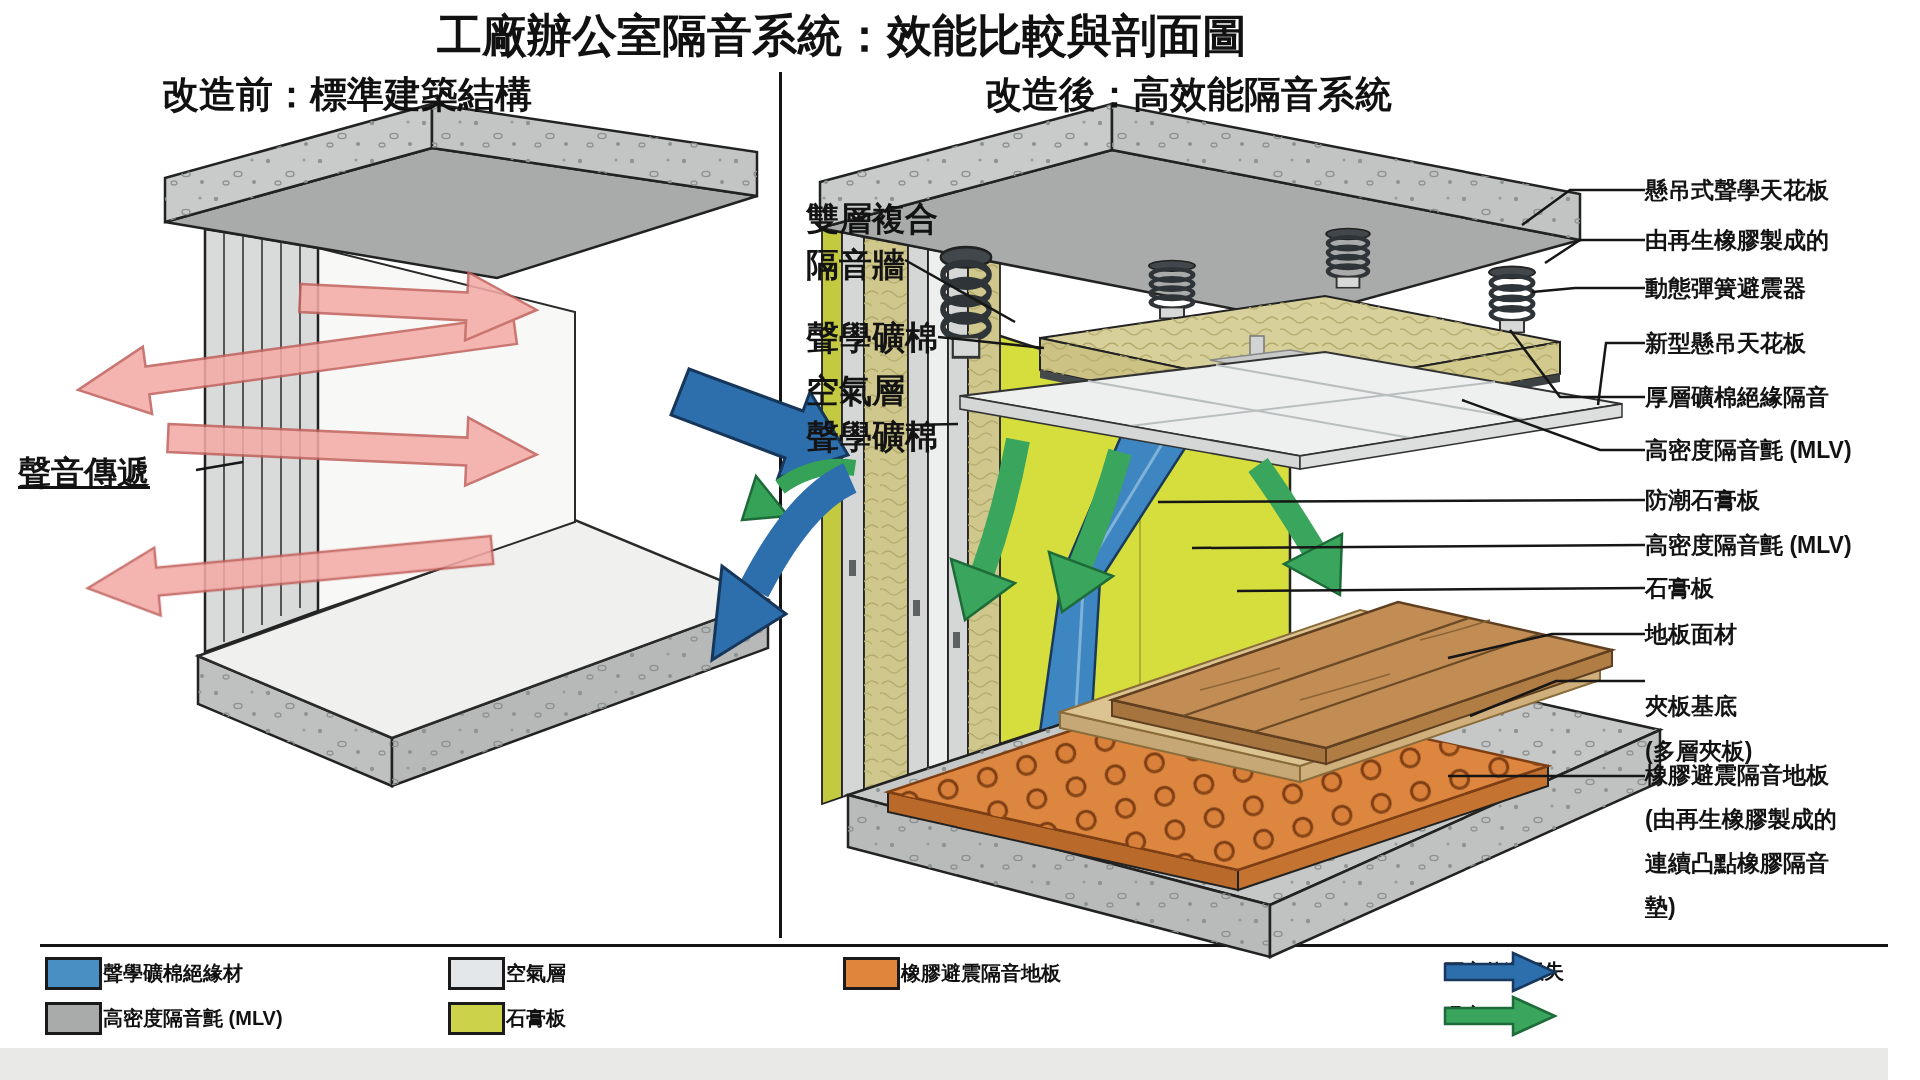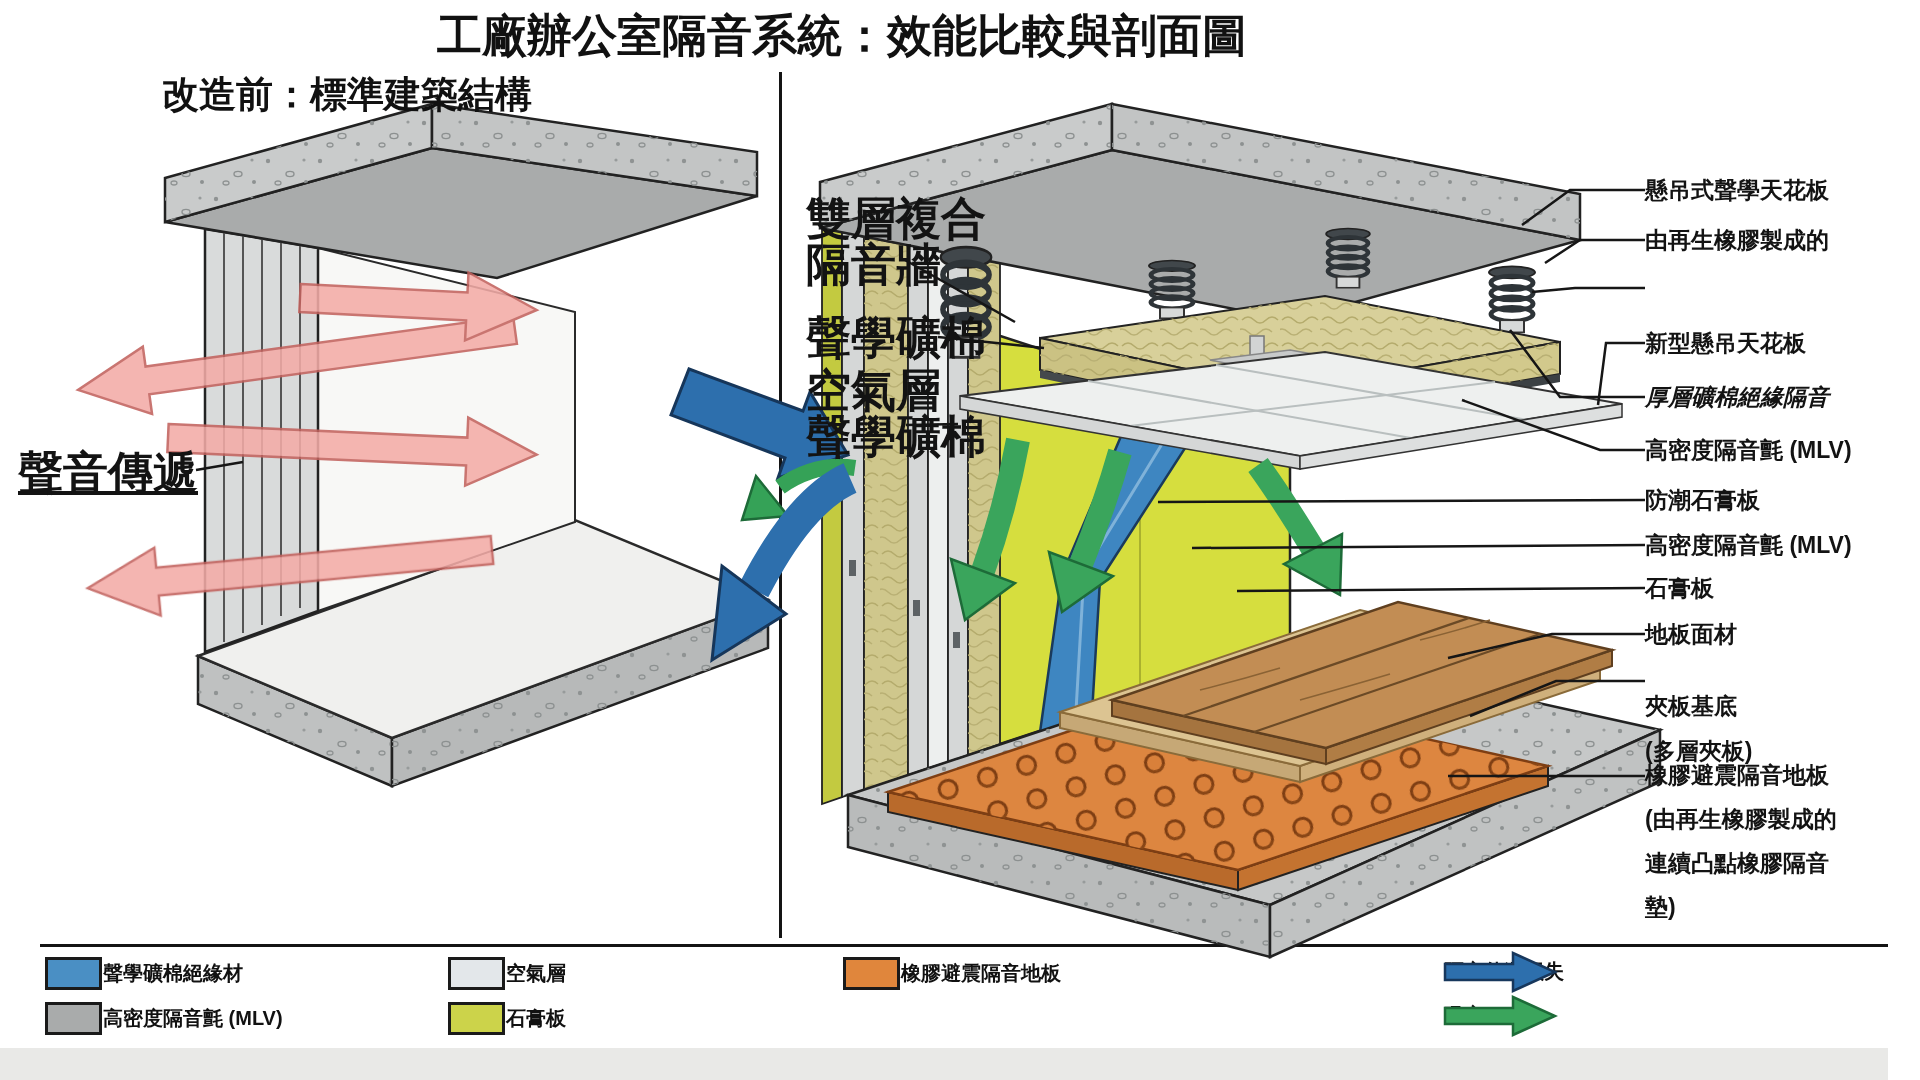--- a/index.html
+++ b/index.html
@@ -1,21 +1,21 @@
 <!DOCTYPE html>
 <html><head>
 <meta charset="utf-8">
 <style>
   html,body{margin:0;padding:0;background:#fff;}
   .canvas{position:relative;width:1888px;height:1080px;background:#ffffff;overflow:hidden;
           font-family:"Liberation Sans", sans-serif;color:#111;}
   .ttl{position:absolute;font-weight:bold;white-space:nowrap;color:#111;}
   .lbl{position:absolute;font-weight:bold;font-size:23px;line-height:44px;color:#131313;
        white-space:pre-line;}
-  .wlbl{font-size:45px;line-height:46px;}
+  .wlbl{font-size:33px;line-height:46px;}
   .divider{position:absolute;left:779px;top:72px;width:3px;height:866px;background:#141414;}
   .legend-sep{position:absolute;left:40px;top:944px;width:1858px;height:3px;background:#141414;}
   .bottom-strip{position:absolute;left:0;top:1048px;width:1920px;height:32px;background:#e9e9e7;}
   .legend-item{position:absolute;display:flex;align-items:center;height:40px;}
   .sw{width:57px;height:33px;border:3px solid #1a1a1a;box-sizing:border-box;flex:0 0 auto;}
   .legend-item .tx{margin-left:1px;font-weight:bold;font-size:20px;white-space:nowrap;color:#111;}
   svg{position:absolute;left:0;top:0;}
 </style>
 </head>
 <body>
@@ -217,33 +217,35 @@
         <polyline points="1645,588 1237,591"></polyline>
         <polyline points="1645,634 1552,634 1448,658"></polyline>
         <polyline points="1645,681 1556,681 1470,716"></polyline>
         <polyline points="1645,776 1448,776"></polyline>
       </g>
     </g>
   </svg>
 
   <div class="ttl" style="left:437px;top:6px;font-size:45px;">工廠辦公室隔音系統：效能比較與剖面圖</div>
   <div class="ttl" style="left:162px;top:70px;font-size:37px;">改造前：標準建築結構</div>
+  <div class="ttl" style="left:985px;top:70px;font-size:37px;">改造後：高效能隔音系統</div>
 
   <div class="lbl wlbl" style="left:18px;top:450px;text-decoration:underline;">聲音傳遞</div>
 
   <div class="lbl wlbl" style="left:806px;top:196px;">雙層複合
 隔音牆</div>
   <div class="lbl wlbl" style="left:806px;top:315px;">聲學礦棉</div>
   <div class="lbl wlbl" style="left:806px;top:368px;">空氣層
 聲學礦棉</div>
 
   <div class="lbl" style="left:1645px;top:168px;">懸吊式聲學天花板</div>
   <div class="lbl" style="left:1645px;top:218px;">由再生橡膠製成的</div>
+  <div class="lbl" style="left:1645px;top:266px;">動態彈簧避震器</div>
   <div class="lbl" style="left:1645px;top:321px;">新型懸吊天花板</div>
-  <div class="lbl" style="left:1645px;top:375px;font-style:italic;">厚層礦棉絕緣隔音</div>
+  <div class="lbl" style="left:1645px;top:375px;">厚層礦棉絕緣隔音</div>
   <div class="lbl" style="left:1645px;top:428px;">高密度隔音氈 (MLV)</div>
   <div class="lbl" style="left:1645px;top:478px;">防潮石膏板</div>
   <div class="lbl" style="left:1645px;top:523px;">高密度隔音氈 (MLV)</div>
   <div class="lbl" style="left:1645px;top:566px;">石膏板</div>
   <div class="lbl" style="left:1645px;top:612px;">地板面材</div>
   <div class="lbl" style="left:1645px;top:684px;line-height:45px;">夾板基底
 (多層夾板)</div>
   <div class="lbl" style="left:1645px;top:753px;line-height:44px;">橡膠避震隔音地板
 (由再生橡膠製成的
 連續凸點橡膠隔音

